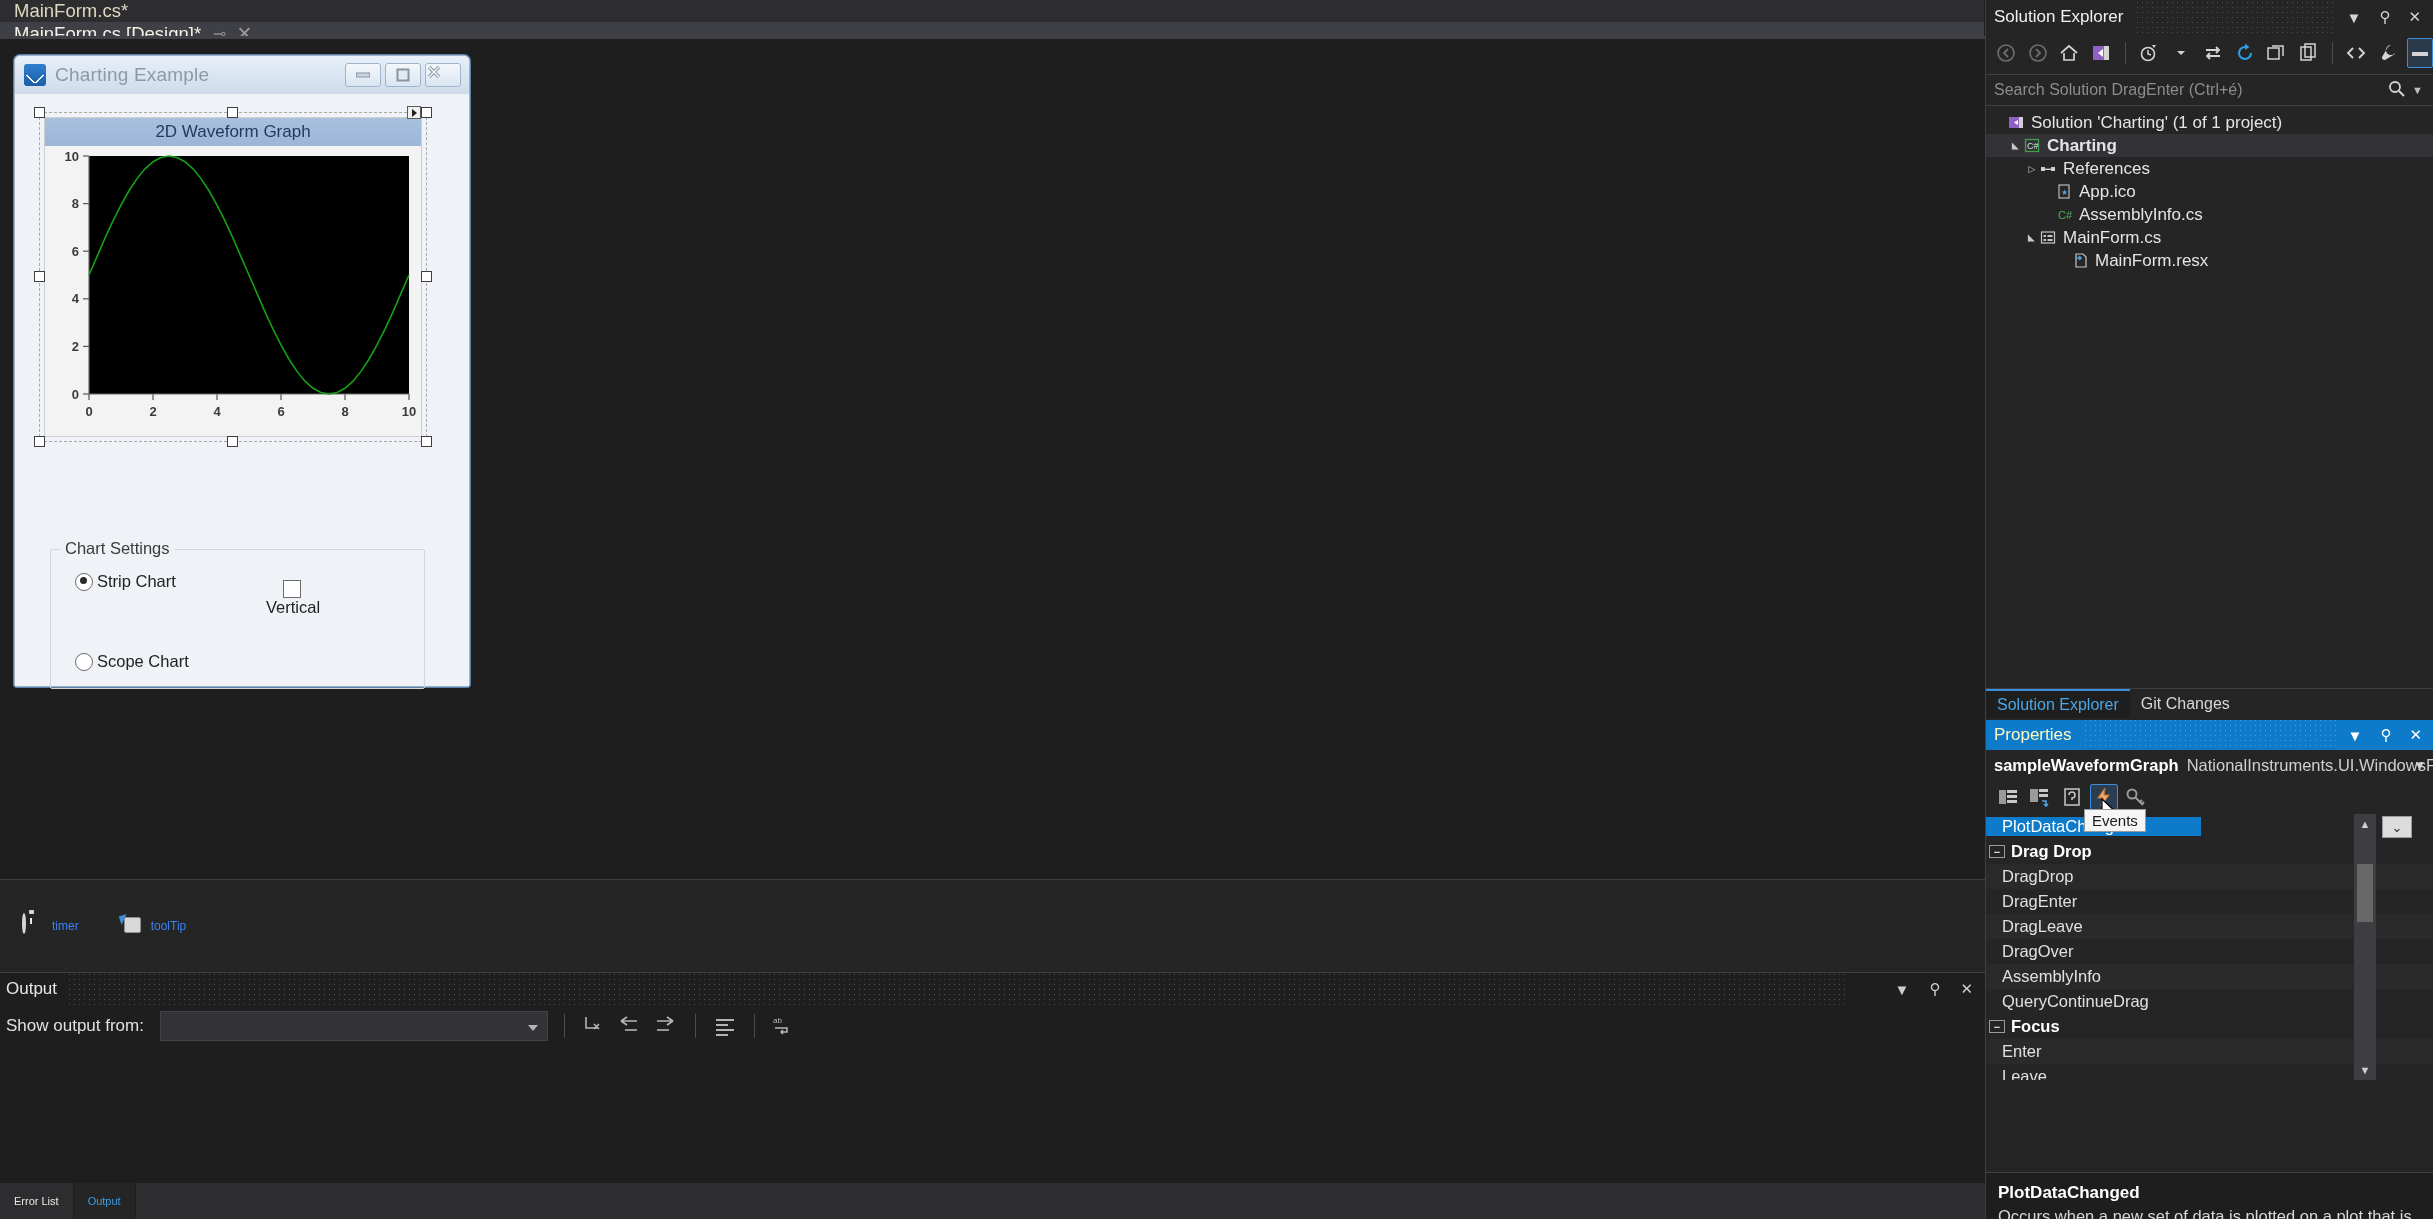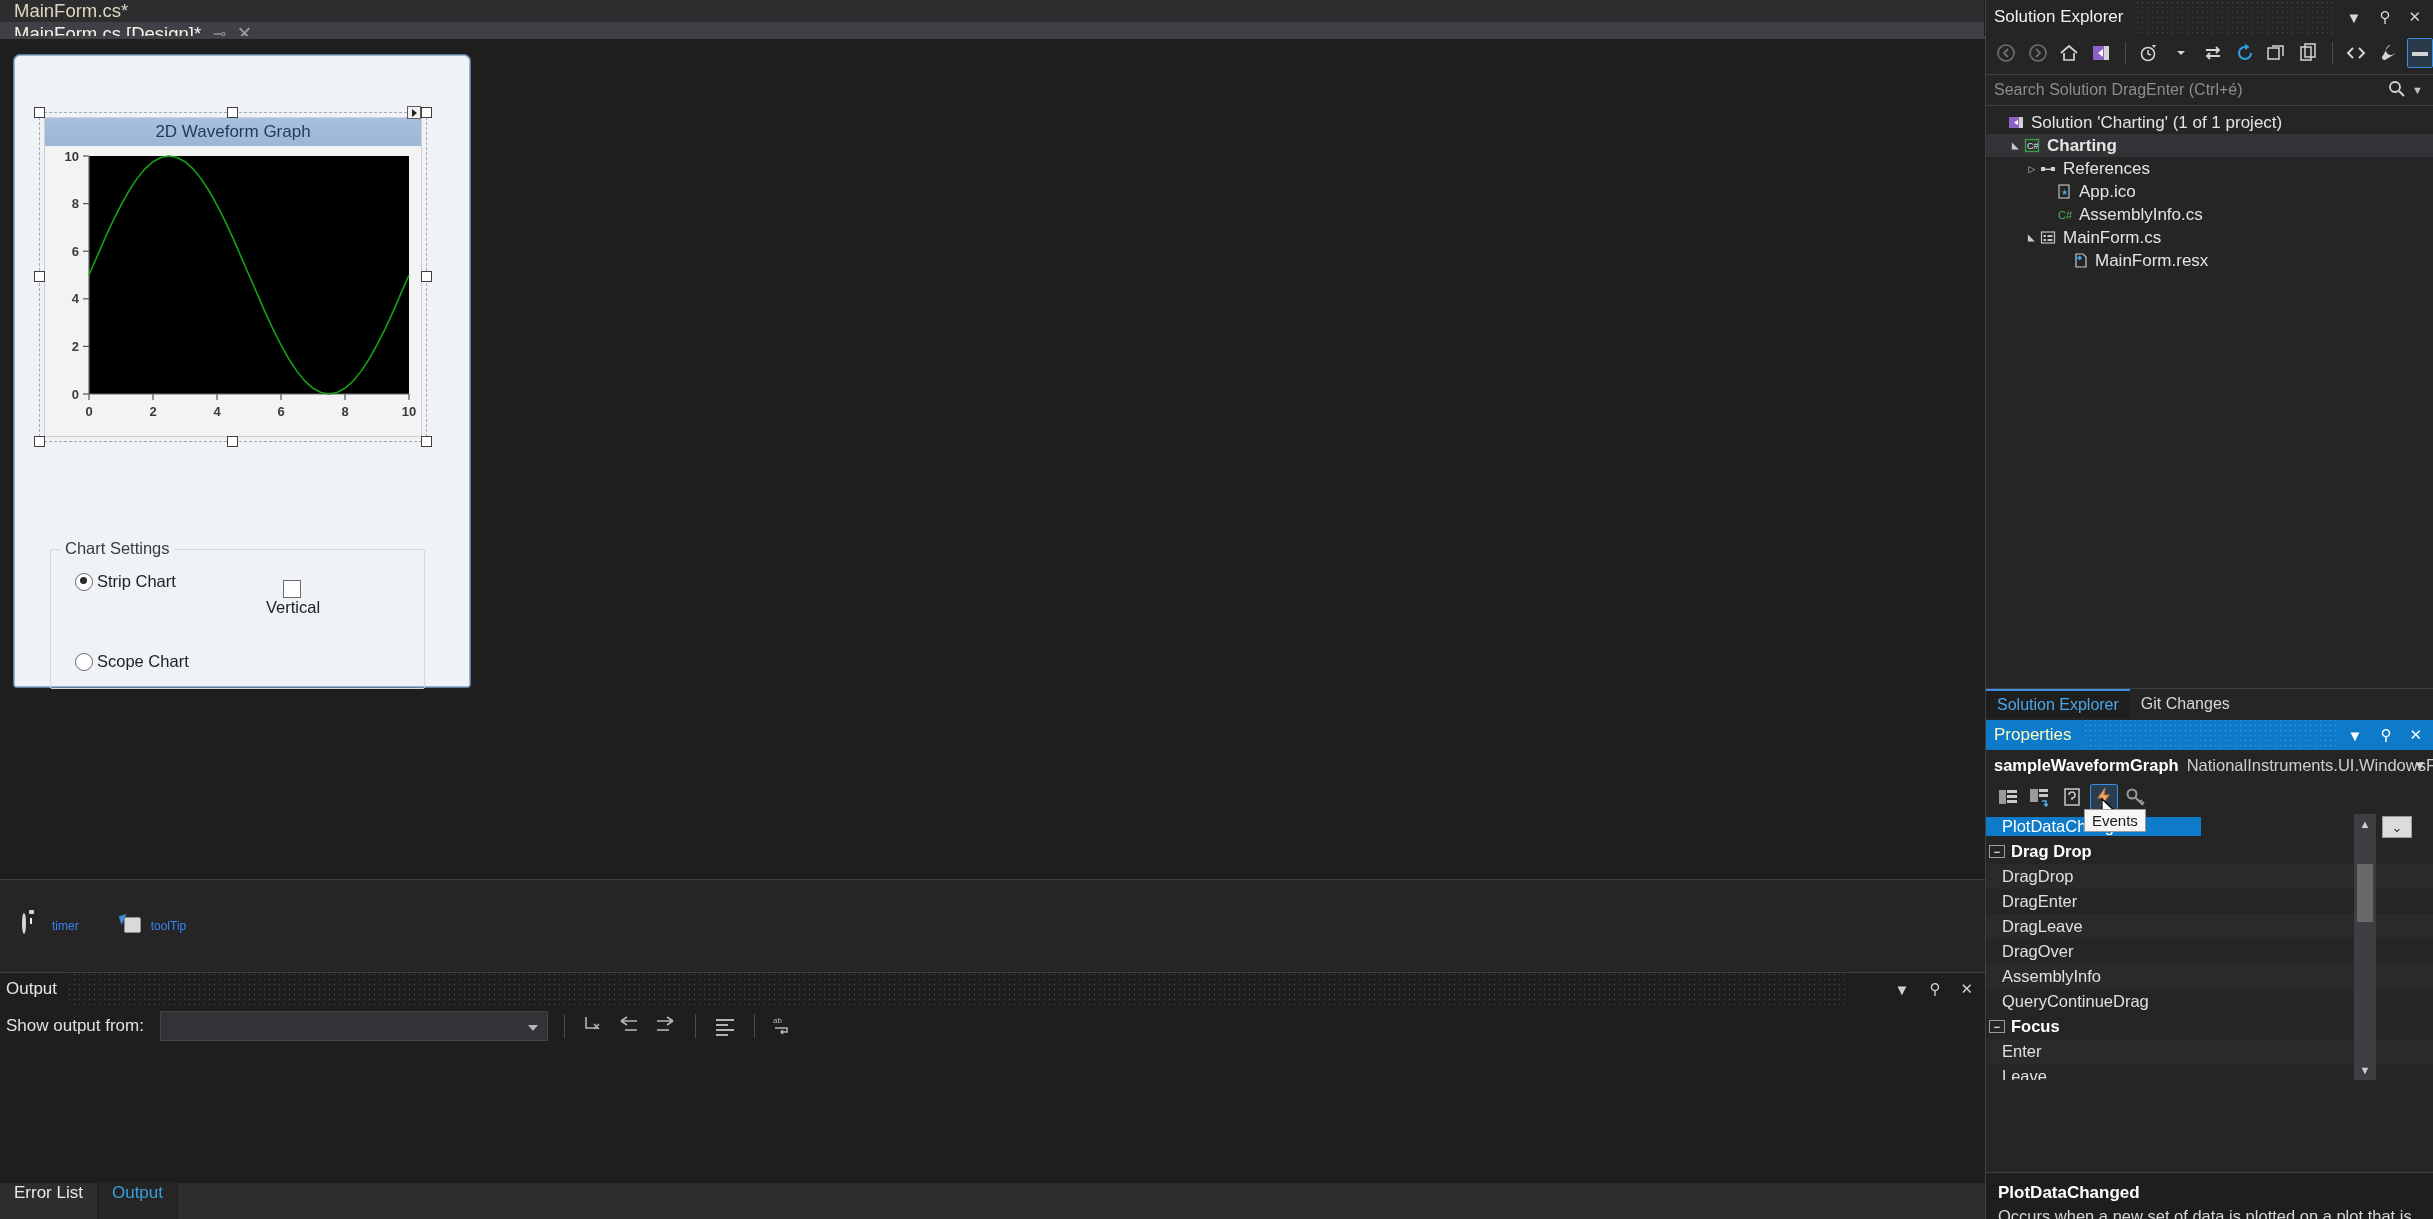--- a/index.html
+++ b/index.html
@@ -225,21 +225,21 @@
   .bars { position:absolute; left:4px; top:6px; }
   .bars i { display:block; height:2px; background:#cfcfcf; margin-bottom:3px; }
   .op-body { position:absolute; left:0; top:74px; right:0; bottom:0; background:#1e1e1e; }
 
   
   .bottomtabs {
     position: absolute; left: 0; bottom: 0; width: 1985px; height: 36px;
     background: #2d2d30; display:flex; align-items:stretch;
   }
   .btab {
-    display:flex; padding: 0 14px; font-size: 17px;
+    display:flex; align-items:center; padding: 0 14px; font-size: 11px;
     color: #e8e8e8; border-right:1px solid #1e1e1e;
   }
   .btab.sel { background:#252526; }
   .btab.link { color:#3b9dde; }
 
   
   .rightdock {
     position: absolute; right: 0; top: 0; width: 448px; height: 1219px;
     background: #252526; border-left: 1px solid #3f3f46;
   }
@@ -381,20 +381,38 @@
   </div>
   <div class="tabstrip-right">
     <span class="glyph">▼</span>
     <span class="glyph">⚙</span>
   </div>
   <div class="tabstrip-under"></div>
 
   <div class="designer">
 
     <div class="winform">
+      <div class="winform-title">
+        <span class="winform-icon"></span>
+        <span class="winform-caption">Charting Example</span>
+        <div class="wf-btns">
+          <div class="wf-btn min">
+              <i></i>
+            </div>
+          <div class="wf-btn max">
+              <i></i>
+            </div>
+          <div class="wf-btn">
+            <svg width="16" height="16" viewBox="0 0 16 16">
+              <path d="M3 3 L13 13 M13 3 L3 13" stroke="#8a96a4" stroke-width="3.4" fill="none"></path>
+              <path d="M3 3 L13 13 M13 3 L3 13" stroke="#ffffff" stroke-width="1.3" fill="none"></path>
+            </svg>
+          </div>
+        </div>
+      </div>
 
       <div class="winform-body">
 
         <div class="sel-frame">
           <div class="wfgraph">
             <div class="wf-header">2D Waveform Graph</div>
             <div class="plotwrap">
               <svg class="plot-svg" width="380" height="296" viewBox="0 0 380 296">
 
                 <rect id="plotbg" x="44" y="10" width="320" height="238" fill="#000000"></rect>

